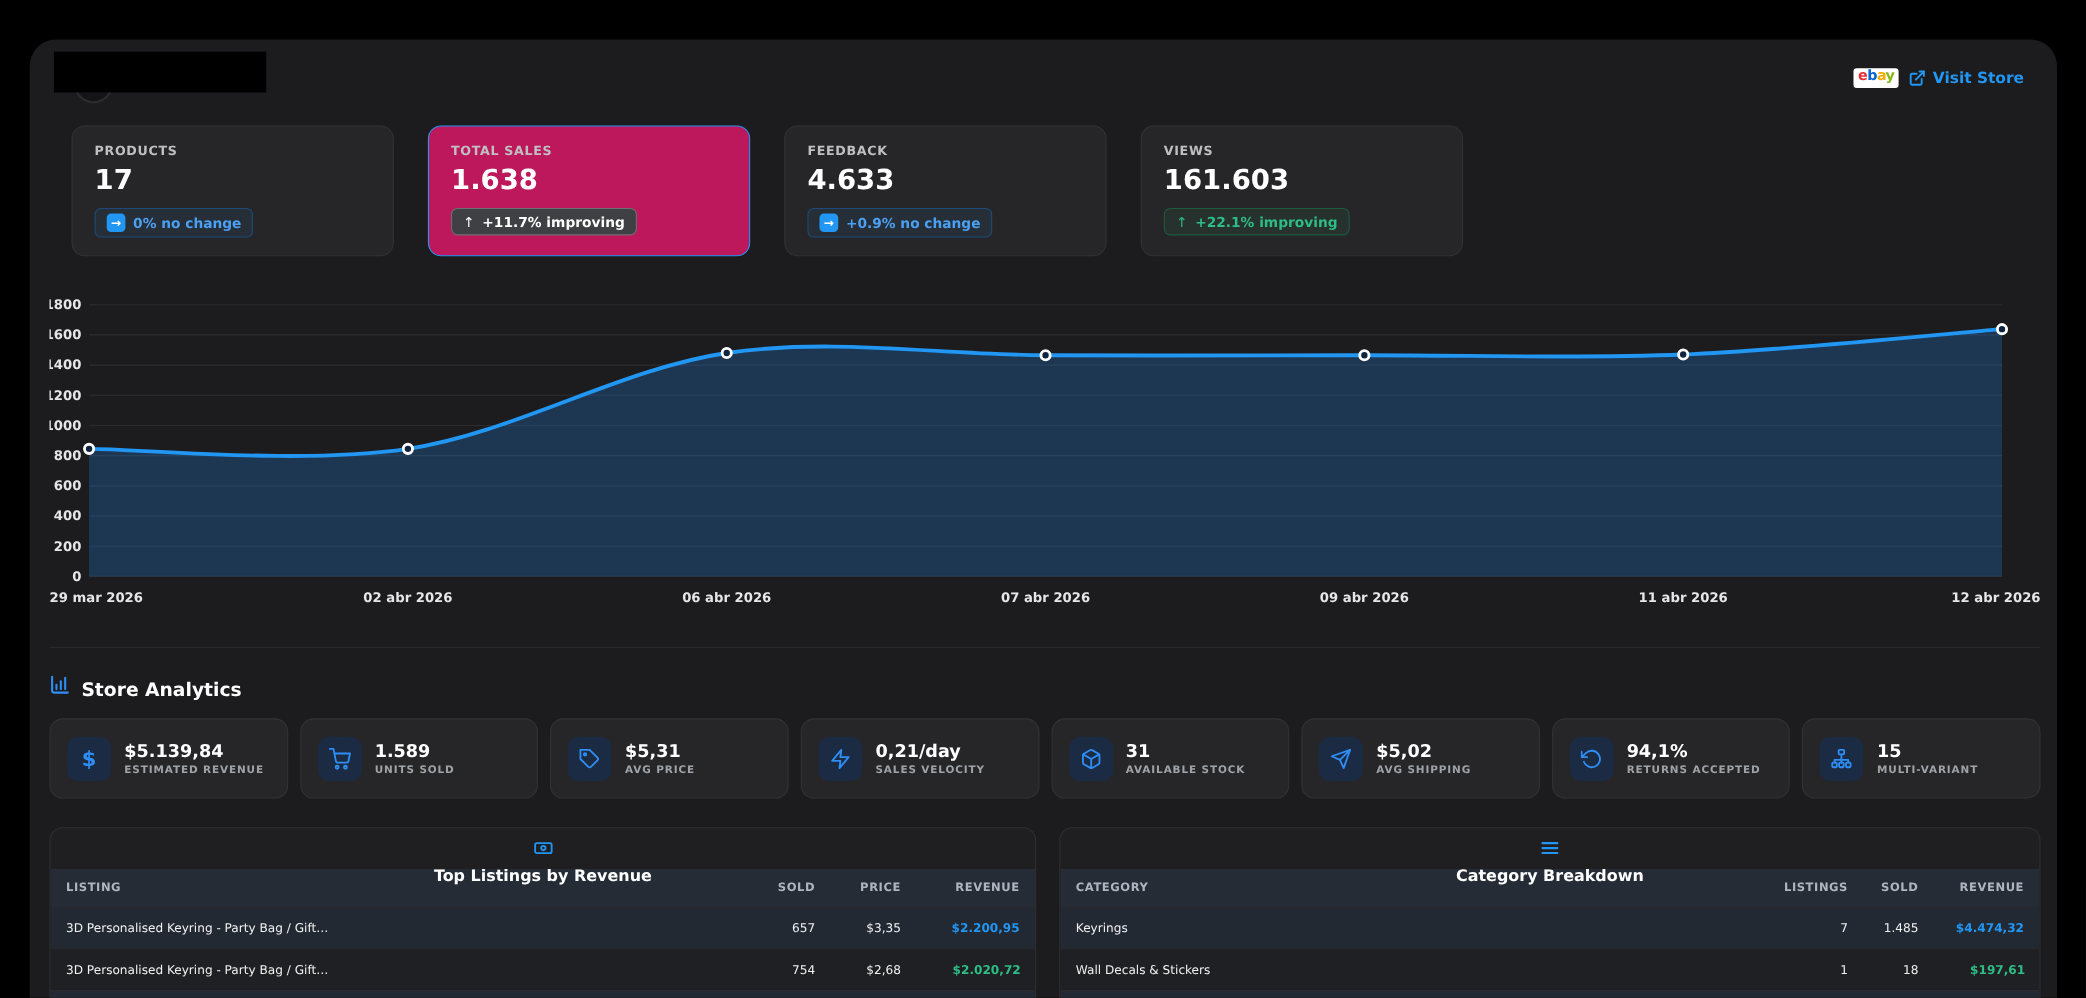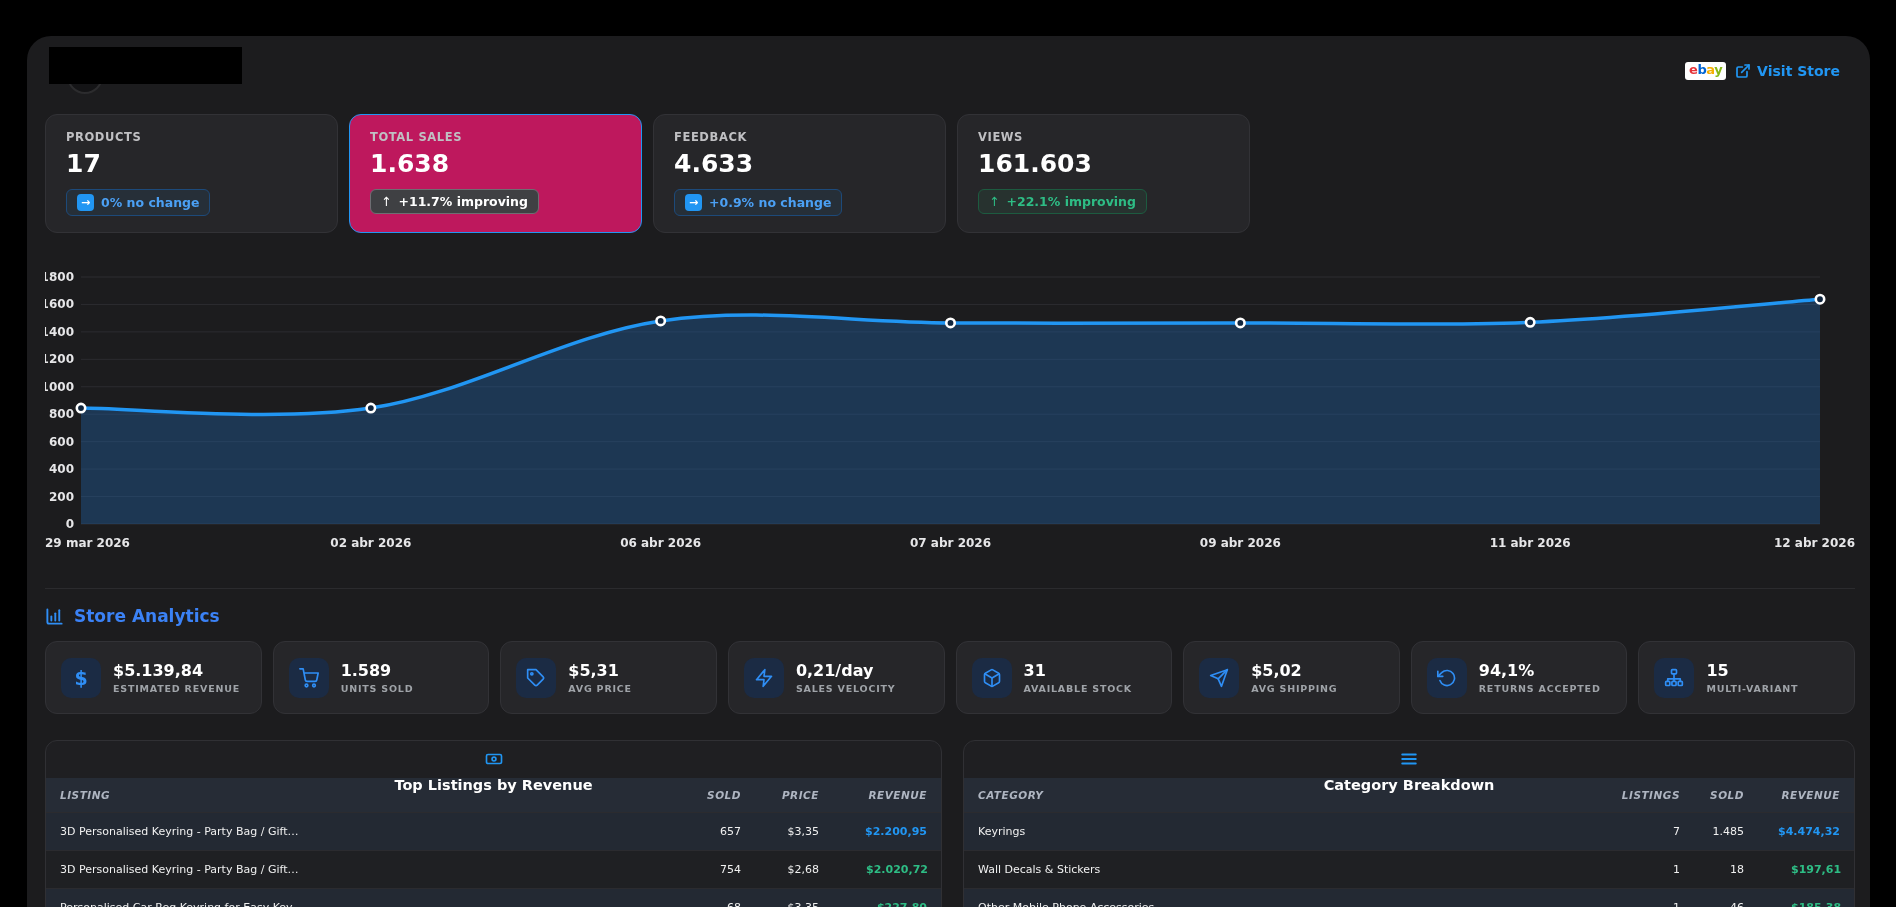--- a/index.html
+++ b/index.html
@@ -19,21 +19,21 @@
     font-size:13px; letter-spacing:-0.5px; line-height:16px; display:inline-block; }
   .ebay-logo b:nth-child(1){color:#e53238;} .ebay-logo b:nth-child(2){color:#0064d2;}
   .ebay-logo b:nth-child(3){color:#f5af02;} .ebay-logo b:nth-child(4){color:#86b817;}
   .visit-store { display:flex; align-items:center; gap:6px; color:#2196f3; font-weight:bold;
     font-size:14px; cursor:pointer; text-decoration:none; }
   .visit-store svg { stroke:#2196f3; }
 
   
   .stat-cards { display:flex; gap:11px; }
   .stat-card { width:293px; height:119px; background:#262629; border:1px solid #323236;
-    border-radius:12px; padding:15px 20px; }
+    border-radius:12px; padding:15px 20px;margin-left:20px; }
   .stat-card.selected { background:#be185d; border:1.5px solid #2196f3; }
   .sc-label { font-size:11.5px; font-weight:bold; color:#c0c0c3; letter-spacing:0.6px; }
   .sc-value { font-size:25px; font-weight:bold; color:#fff; margin-top:5px; }
   .badge { display:inline-flex; align-items:center; gap:7px; margin-top:11px; border-radius:6px;
     padding:4px 10px; font-size:12.5px; font-weight:bold; }
   .badge.blue { border:1px solid #1d4a7a; background:rgba(33,150,243,0.08); color:#4ba0f4; }
   .badge.gray { border:1px solid #6e6e72; background:#3f4043; color:#fff; }
   .badge.green { border:1px solid #1d5b40; background:rgba(46,189,133,0.08); color:#2ebd85; }
   .badge .sq { width:17px; height:17px; border-radius:4px; background:#2196f3; color:#fff;
     display:inline-flex; align-items:center; justify-content:center; font-size:11px; }
@@ -41,21 +41,21 @@
 
   
   .chart { margin:34px 0 0 0; }
   .chart text { font-weight:bold; fill:#e6e6e8; font-size:12px; font-family:"DejaVu Sans",sans-serif; }
 
   .divider { height:1px; background:#2b2b2e; margin-top:25px; }
 
   
   .section-heading { display:flex; align-items:center; gap:10px; margin-top:17px; }
   .section-heading svg { stroke:#2f8ef5; }
-  .sh-title { font-size:17px; font-weight:bold; color:#3b82f6; }
+  .sh-title { font-size:17px; font-weight:bold; color:#ffffff;margin-top:12px; }
 
   
   .metrics { display:flex; gap:11px; margin-top:15px; }
   .metric-card { flex:1; height:73px; background:#262629; border:1px solid #323236; border-radius:12px;
     display:flex; align-items:center; gap:12px; padding:0 15px; }
   .m-icon { width:40px; height:40px; border-radius:10px; background:#1b2b44; color:#2f8ef5;
     display:flex; align-items:center; justify-content:center; flex:none; font-weight:bold; font-size:18px; }
   .m-icon svg { stroke:#2f8ef5; }
   .m-value { font-size:16px; font-weight:bold; color:#fff; }
   .m-label { font-size:9.5px; font-weight:bold; color:#9fa3a8; letter-spacing:0.8px; margin-top:3px; }
@@ -64,21 +64,21 @@
   .tables { display:flex; gap:21px; margin-top:26px; }
   .table-card { background:#1f1f22; border:1px solid #303034; border-radius:12px; overflow:hidden; }
   .table-card.left { width:897px; } .table-card.right { flex:1; }
   .table-header { display:flex; align-items:center; gap:9px; padding:9px 14px; height:37px;flex-direction:column; }
   .table-header svg { stroke:#2196f3; }
   .th-title { font-size:14.5px; font-weight:bold; color:#fff; }
   .tgrid { display:grid; align-items:center; padding:0 14px; }
   .grid-l { grid-template-columns:1fr 64px 78px 108px; }
   .grid-r { grid-template-columns:1fr 84px 64px 96px; }
   .thead { background:#262c36; height:34px; }
-  .thead span { font-size:10.5px; font-weight:bold; color:#aeb5c1; letter-spacing:0.5px;font-style:italic; }
+  .thead span { font-size:10.5px; font-weight:bold; color:#aeb5c1; letter-spacing:0.5px; }
   .tgrid span:not(:first-child) { text-align:right; }
   .trow { height:38px; border-top:1px solid #2b2b2f; font-size:11px; color:#f0f0f0; }
   .trow:nth-child(odd) { background:#232933; }
   .trow:nth-child(even) { background:#1f2023; }
   .rev-blue { color:#2196f3; font-weight:bold; }
   .rev-green { color:#2ebd85; font-weight:bold;margin-left:47px; }
   .cell-name { overflow:hidden; white-space:nowrap; text-overflow:clip; }
 </style>
 </head>
 <body>

